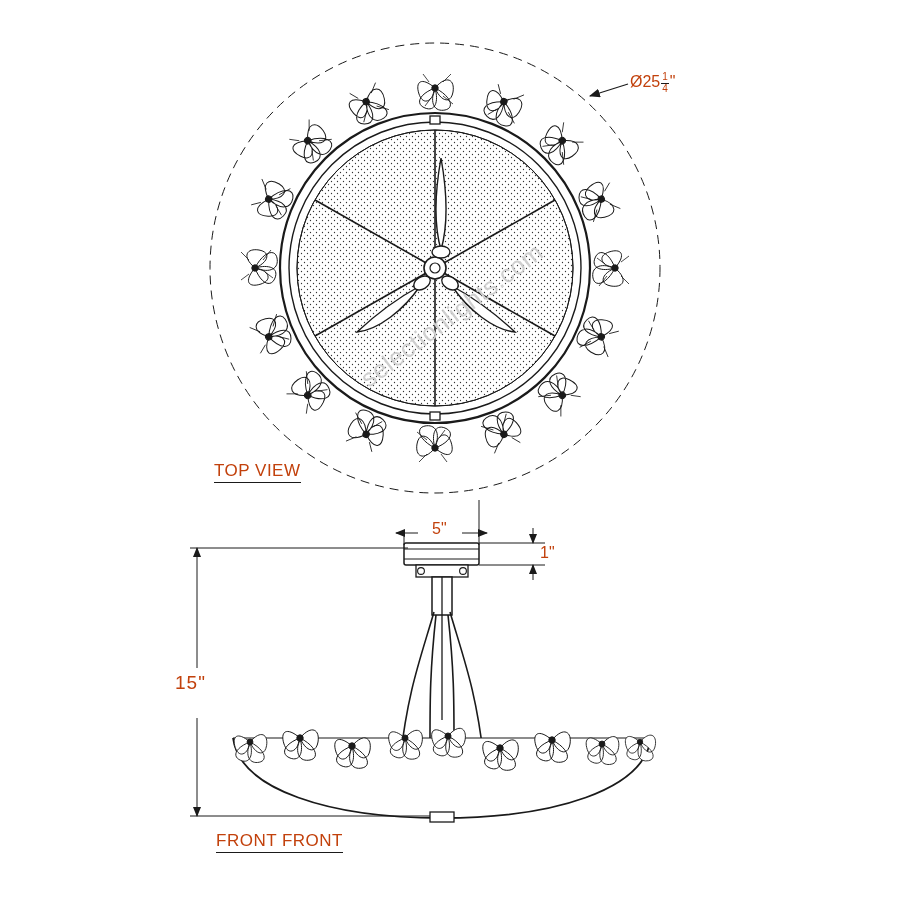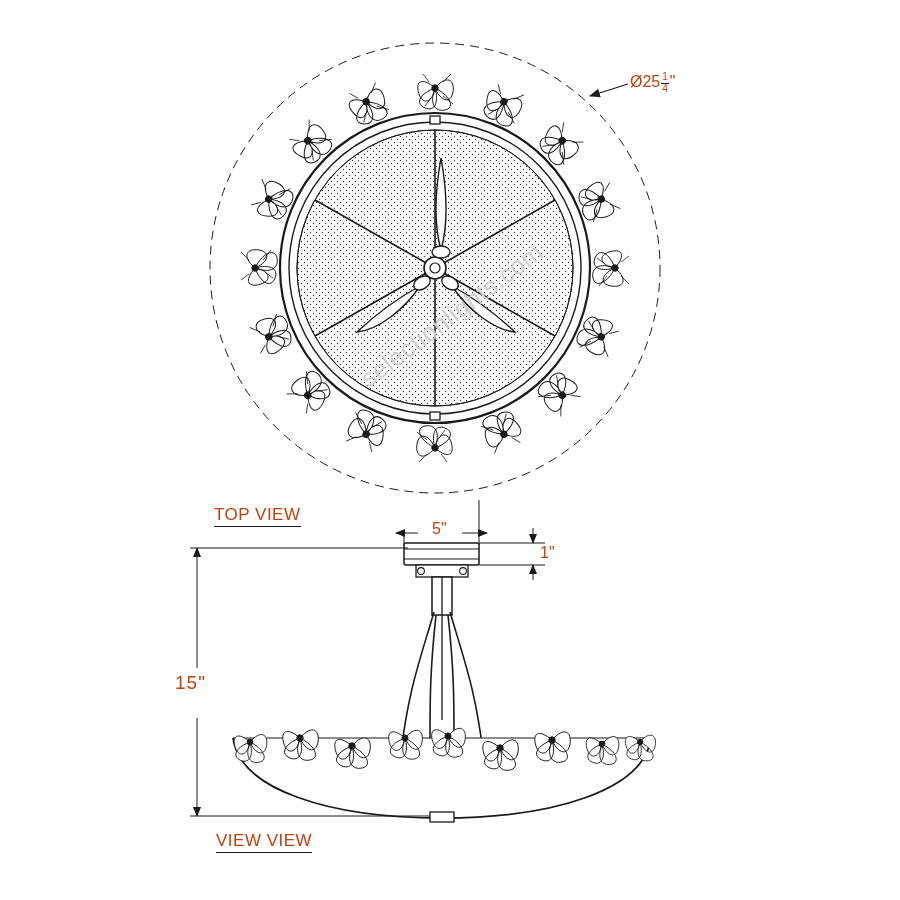--- a/index.html
+++ b/index.html
@@ -360,19 +360,19 @@
   <div class="label dim-label" style="left:630px; top:72px;">
     <span>Ø25</span><span class="frac"><span class="num">1</span><span class="den">4</span></span><span>"</span>
   </div>
 
   <div class="label dim-label" style="left:432px; top:520px;">5"</div>
 
   <div class="label dim-label" style="left:540px; top:544px;">1"</div>
 
   <div class="label dim-label" style="left:175px; top:672px; font-size:19px; letter-spacing:1px;">15"</div>
 
-  <div class="label view-label" style="left:214px; top:461px;margin-top:44px;">TOP VIEW</div>
-
-  <div class="label view-label" style="left:216px; top:831px;">VIEW VIEW</div>
+  <div class="label view-label" style="left:214px; top:461px;">TOP VIEW</div>
+
+  <div class="label view-label" style="left:216px; top:831px;">FRONT FRONT</div>
 
   <div id="watermark">selectionlights.com</div>
 
 </div>
 
 </body></html>

